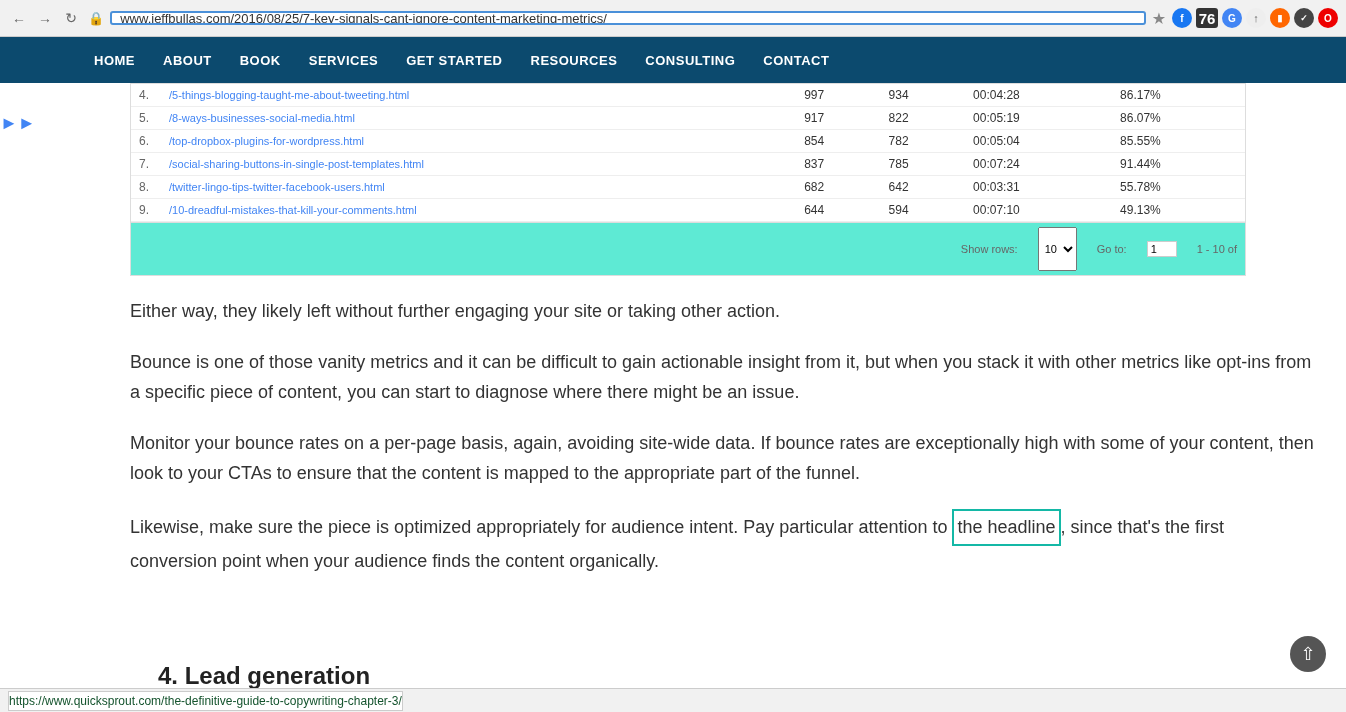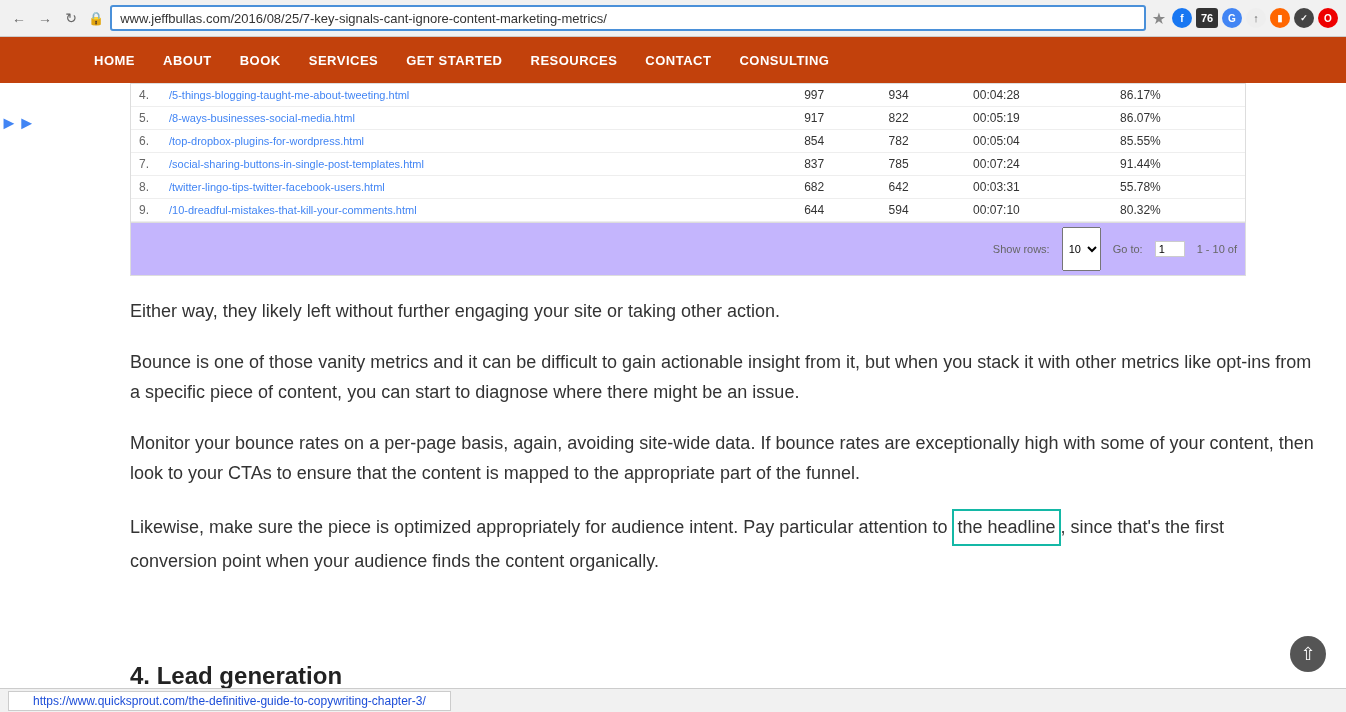--- a/index.html
+++ b/index.html
@@ -37,21 +37,21 @@
     }
     .nav-btn:disabled { color: #bbb; }
     .address-bar {
       flex: 1;
       border: 2px solid #4a90d9;
       border-radius: 3px;
       padding: 3px 8px;
       font-size: 13px;
       background: #fff;
       color: #333;
-      height: 26px;
+      height: 14px;
     }
     .browser-icons {
       display: flex;
       align-items: center;
       gap: 4px;
     }
     .browser-icon {
       width: 20px;
       height: 20px;
       border-radius: 50%;
@@ -59,21 +59,21 @@
       align-items: center;
       justify-content: center;
       font-size: 10px;
       font-weight: bold;
       color: white;
     }
     .icon-star { color: #888; font-size: 16px; }
 
     
     .site-nav {
-      background: #c2410c;
+      background: #0c4a6e;
       display: flex;
       align-items: flex-start;
       height: 46px;
       padding: 0 80px;
     }
     .site-nav a {
       color: #fff;
       text-decoration: none;
       font-size: 13px;
       font-weight: 600;
@@ -113,28 +113,28 @@
       width: 30px;
       color: #666;
     }
     .data-table a {
       color: #4285f4;
       text-decoration: none;
       font-size: 11px;
     }
     .data-table .num { text-align: left; }
     .table-footer {
-      background: #c4b5fd;
+      background: #5eead4;
       padding: 4px 8px;
       font-size: 11px;
       color: #666;
       display: flex;
       align-items: center;
       justify-content: flex-end;
-      gap: 12px;
+      gap: 20px;
       border-top: 1px solid #ddd;
     }
     .table-footer select {
       font-size: 11px;
       padding: 14px 2px;
     }
     .table-footer input {
       width: 30px;
       font-size: 11px;
       padding: 1px 3px;
@@ -152,44 +152,45 @@
       margin-bottom: 20px;
       font-size: 18px;
     }
 
     
     .section-heading {
       font-size: 24px;
       font-weight: bold;
       color: #222;
       margin-bottom: 16px;
+      margin-left: 28px;
     }
 
     
     .status-bar {
       position: fixed;
       bottom: 0;
       left: 0;
       right: 0;
       height: 24px;
       background: #f1f1f1;
       border-top: 1px solid #ccc;
       display: flex;
       align-items: center;
       padding: 0 8px;
       font-size: 12px;
       color: #333;
     }
     .status-url {
       background: #fff;
       border: 1px solid #ccc;
-      padding: 2px 24px;
+      padding: 2px 0;
       max-width: 460px;
       font-size: 12px;
-      color: #1d4ed8;
+      color: #14532d;
     }
 
     
     .scroll-top {
       position: fixed;
       bottom: 40px;
       right: 20px;
       width: 36px;
       height: 36px;
       background: #555;
@@ -210,39 +211,39 @@
     <div class="nav-buttons">
       <button class="nav-btn">←</button>
       <button class="nav-btn">→</button>
       <button class="nav-btn">↻</button>
     </div>
     <span style="color:#888;font-size:13px;">🔒</span>
     <input class="address-bar" type="text" value="www.jeffbullas.com/2016/08/25/7-key-signals-cant-ignore-content-marketing-metrics/" style="">
     <span class="icon-star">★</span>
     <div class="browser-icons">
       <div class="browser-icon" style="background:#1877f2;font-size:10px;">f</div>
-      <div class="browser-icon" style="background:#333;font-size:11px;width:22px;border-radius:3px;">76</div>
+      <div class="browser-icon" style="background:#333;font-size:15px;width:22px;border-radius:3px;">76</div>
       <div class="browser-icon" style="background:#4285f4;font-size:10px;">G</div>
       <div class="browser-icon" style="background:#eee;color:#666;font-size:11px;">↑</div>
       <div class="browser-icon" style="background:#ff6600;font-size:9px;">▮</div>
       <div class="browser-icon" style="background:#444;font-size:9px;">✓</div>
       <div class="browser-icon" style="background:#e00;font-size:10px;">O</div>
     </div>
   </div>
 </div>
 
 <nav class="site-nav">
   <a href="#">HOME</a>
   <a href="#">ABOUT</a>
   <a href="#">BOOK</a>
   <a href="#">SERVICES</a>
   <a href="#">GET STARTED</a>
   <a href="#">RESOURCES</a>
+  <a href="#">CONSULTING</a>
   <a href="#">CONTACT</a>
-  <a href="#">CONSULTING</a>
 </nav>
 
 <div style="position:relative;">
 
   <div class="side-arrows">►►</div>
 
   <div class="table-container">
     <table class="data-table">
       <tbody>
         <tr>
@@ -284,21 +285,21 @@
           <td class="num">642</td>
           <td class="num">00:03:31</td>
           <td class="num">55.78%</td>
         </tr>
         <tr>
           <td>9.</td>
           <td><a href="#">/10-dreadful-mistakes-that-kill-your-comments.html</a></td>
           <td class="num">644</td>
           <td class="num">594</td>
           <td class="num">00:07:10</td>
-          <td class="num">80.32%</td>
+          <td class="num">49.13%</td>
         </tr>
       </tbody>
     </table>
     <div class="table-footer">
       <span>Show rows:</span>
       <select>
         <option>10</option>
         <option>25</option>
       </select>
       <span>Go to:</span>

